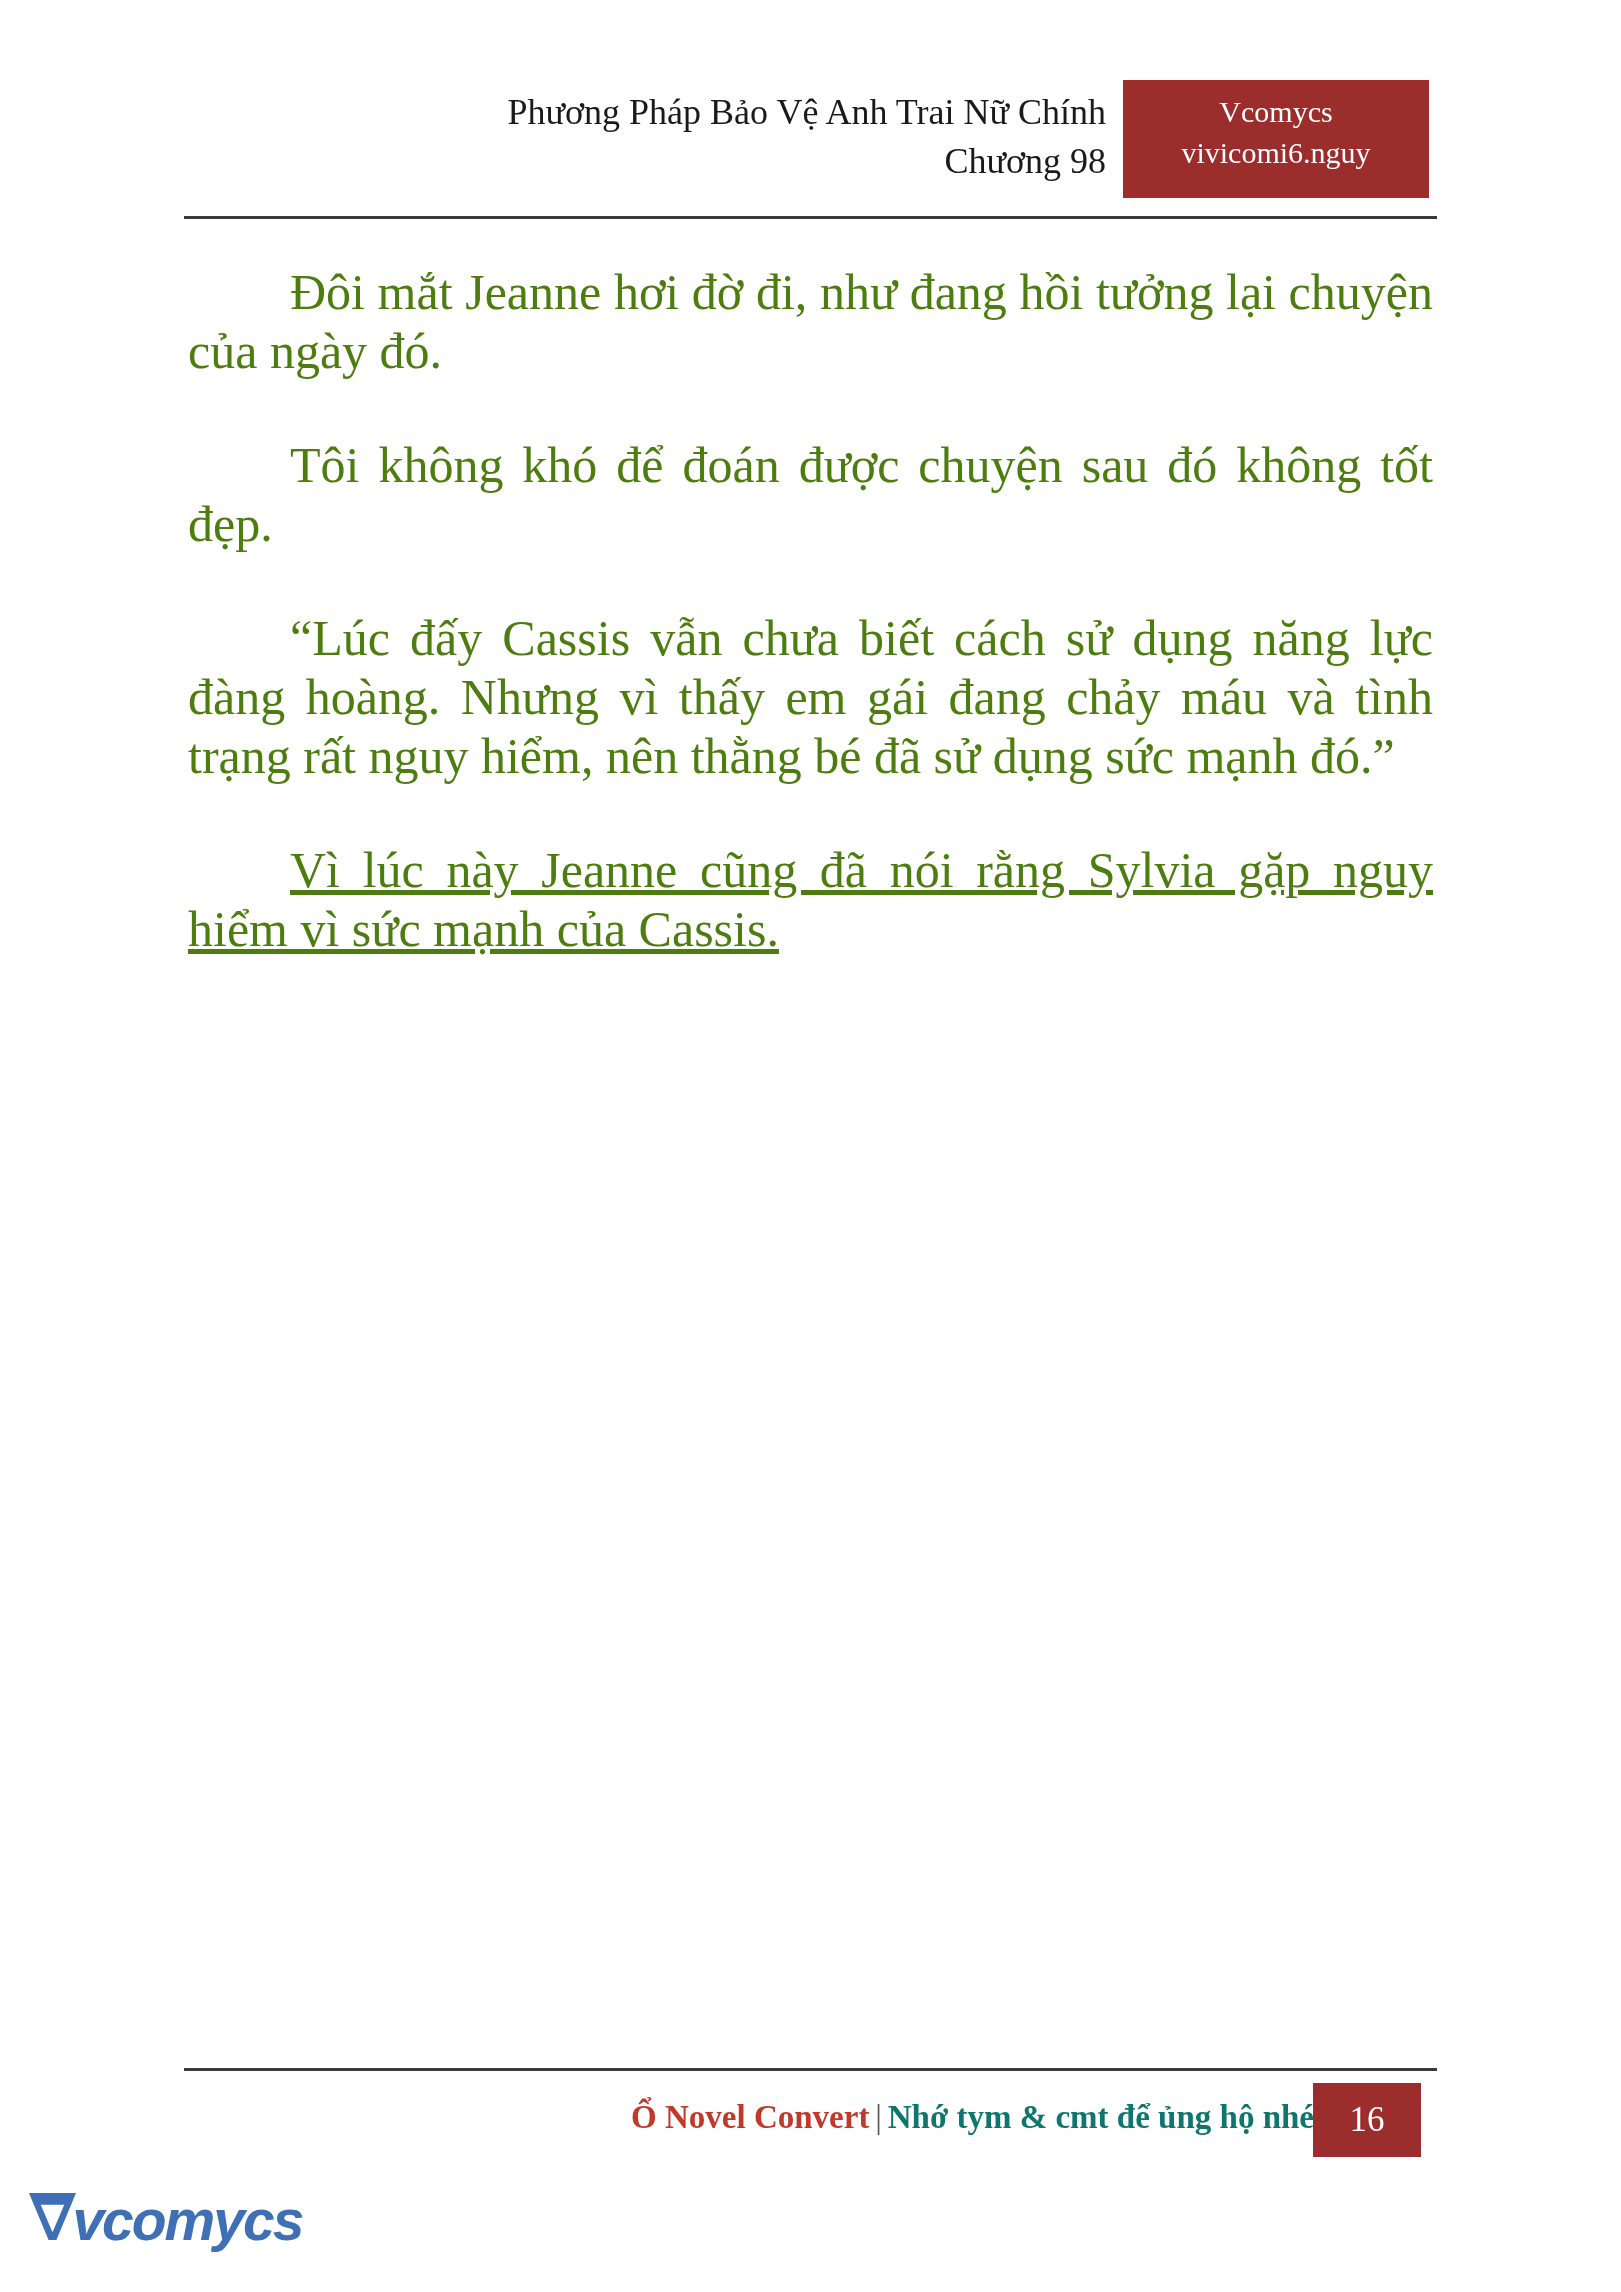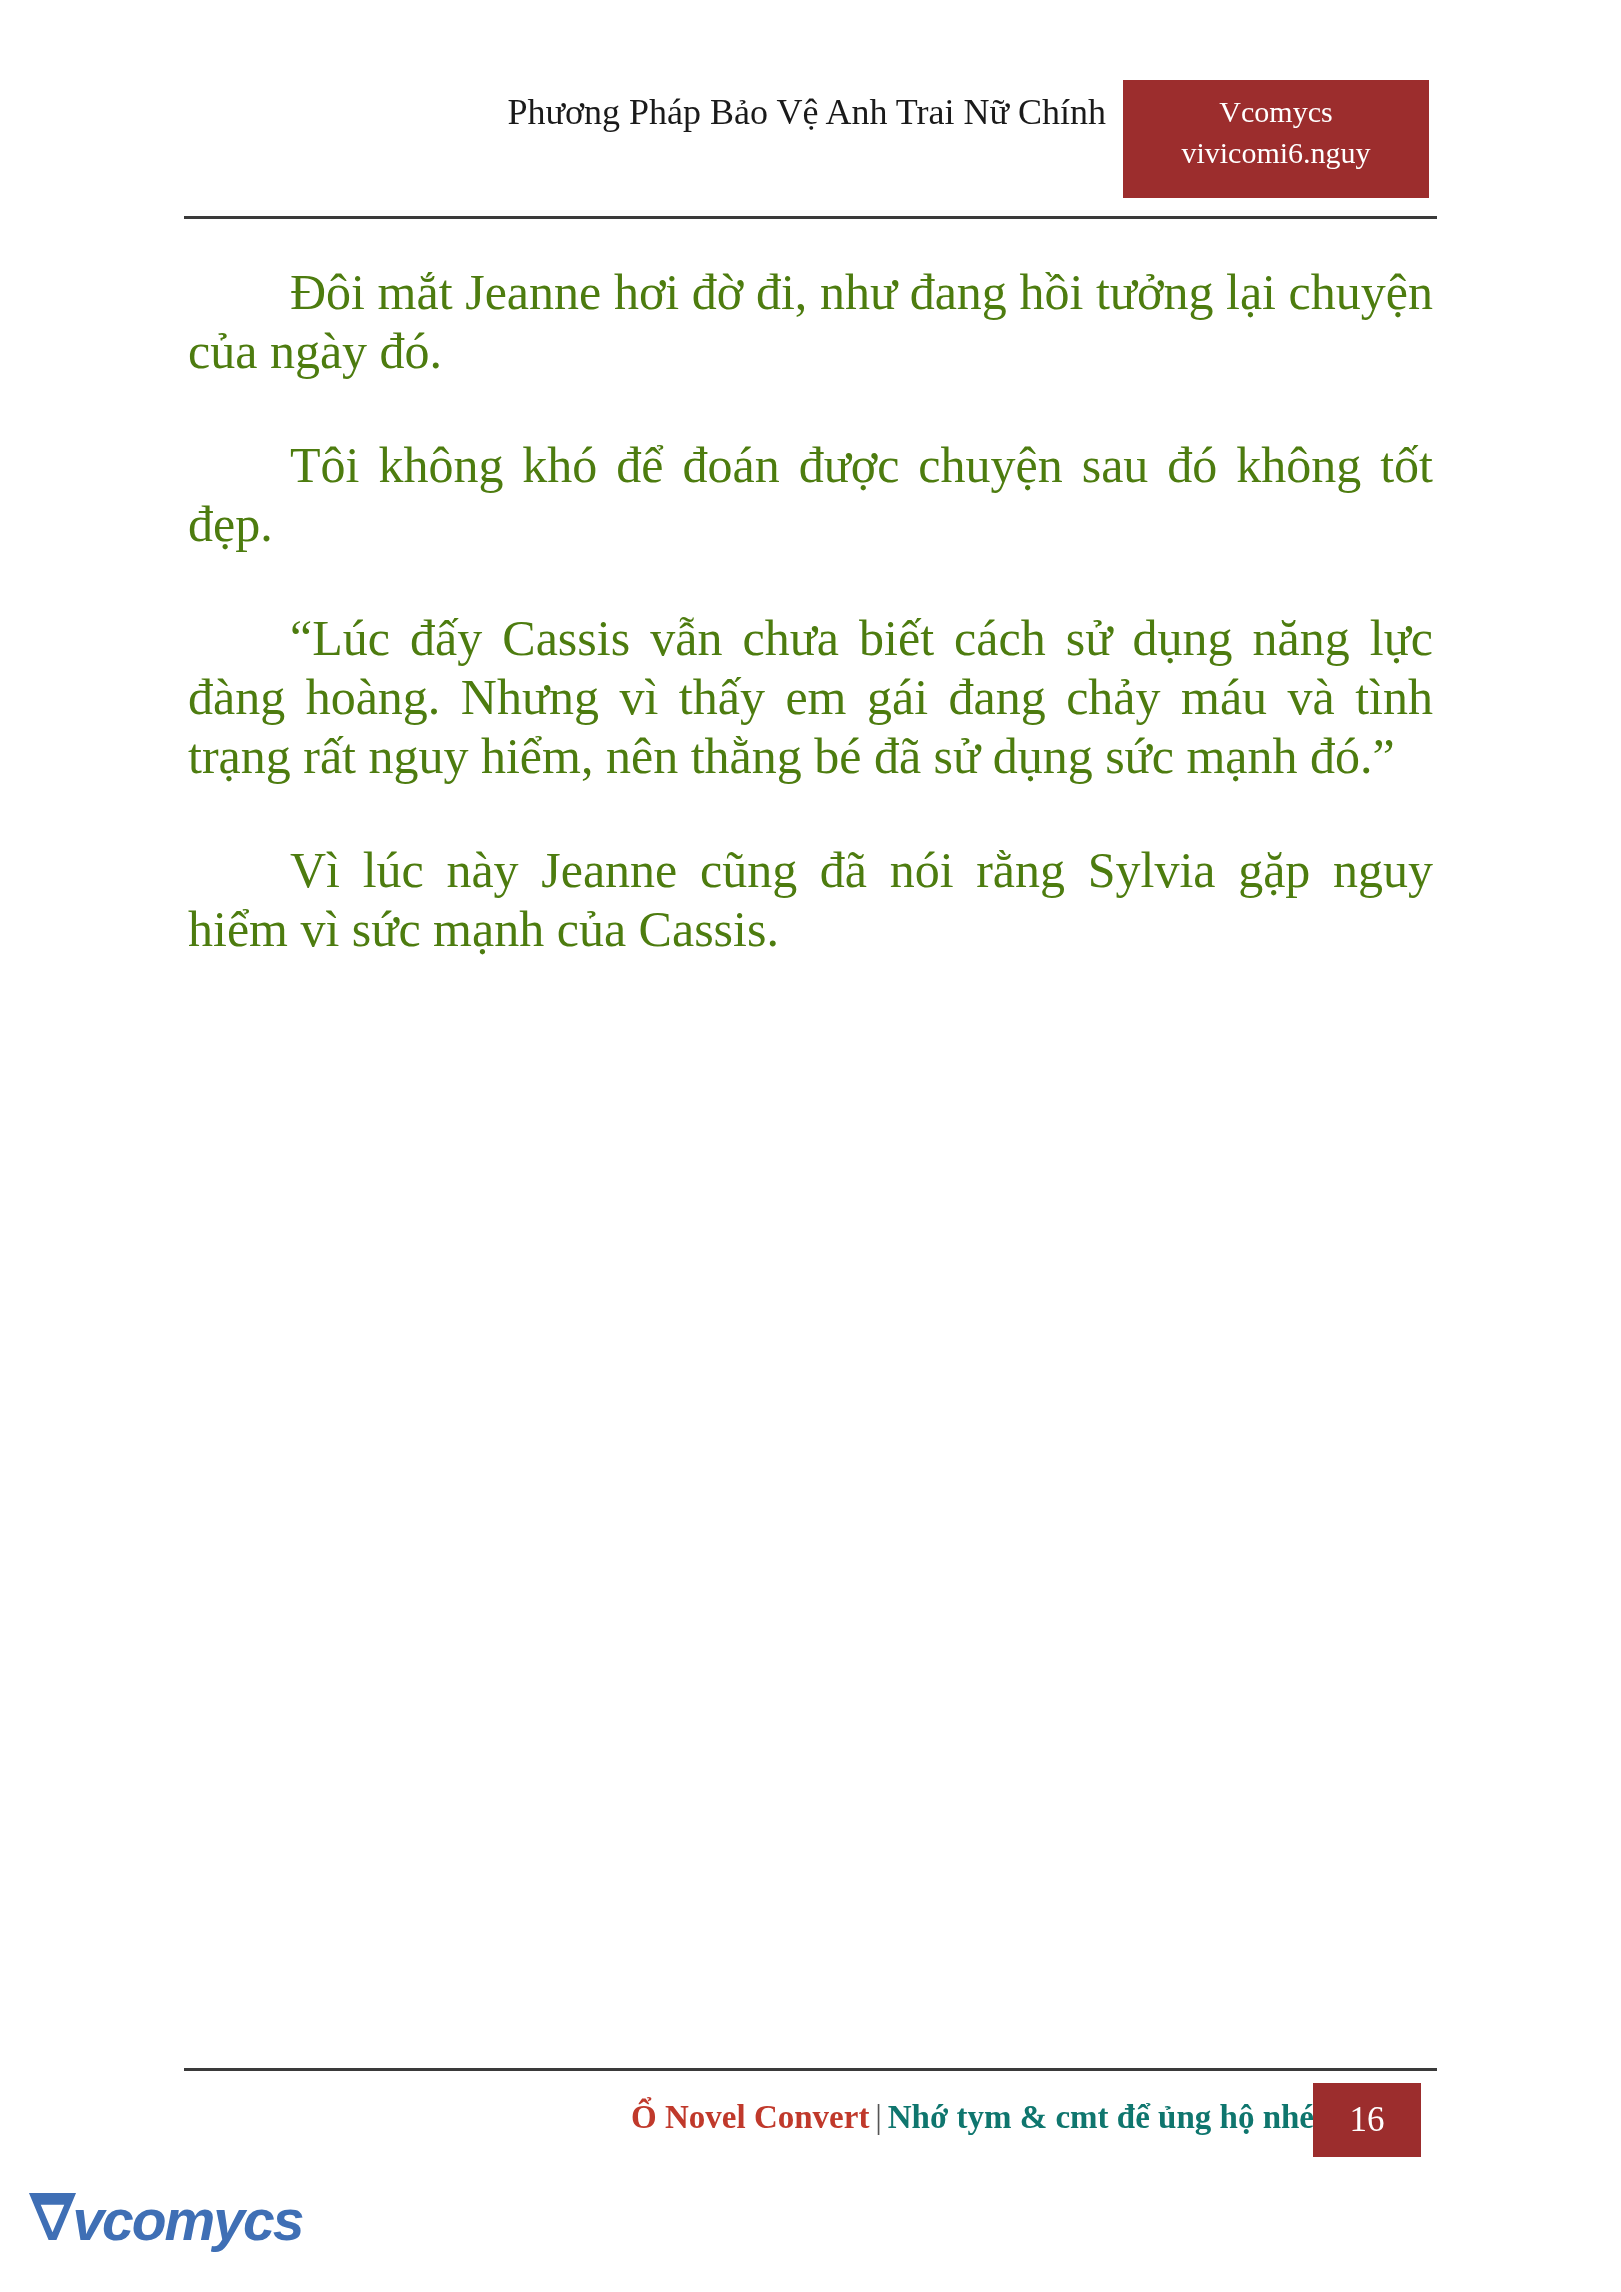--- a/index.html
+++ b/index.html
@@ -86,21 +86,21 @@
     font-size: 50px;
     line-height: 1.18;
     color: #4d7c0f;
     text-align: justify;
     text-justify: inter-word;
     margin: 0 0 55px 0;
     text-indent: 102px;
     font-family: "Liberation Serif", serif;
     letter-spacing: 0px;
   }
-  .para:last-child { margin-bottom: 1px; }
+  .para:last-child { margin-bottom: 1px; text-decoration: underline; }
 
   
   .footer-rule {
     position: absolute;
     left: 184px;
     top: 2068px;
     width: 1253px;
     height: 2.9px;
     background: #3a3a3a;
   }
@@ -175,20 +175,21 @@
   }
 </style>
 </head>
 <body>
 
 <div class="page">
 
   <div class="header">
     <div class="header-title-block">
       <span class="header-title-line1">Phương Pháp Bảo Vệ Anh Trai Nữ Chính</span>
+      <span class="header-title-line2">Chương 98</span>
     </div>
     <div class="header-badge">
       <span>Vcomycs</span>
       <span>vivicomi6.nguy</span>
     </div>
   </div>
   <div class="header-rule"></div>
 
   <div class="content">
     <p class="para">Đôi mắt Jeanne hơi đờ đi, như đang hồi tưởng lại chuyện của ngày đó.</p>

